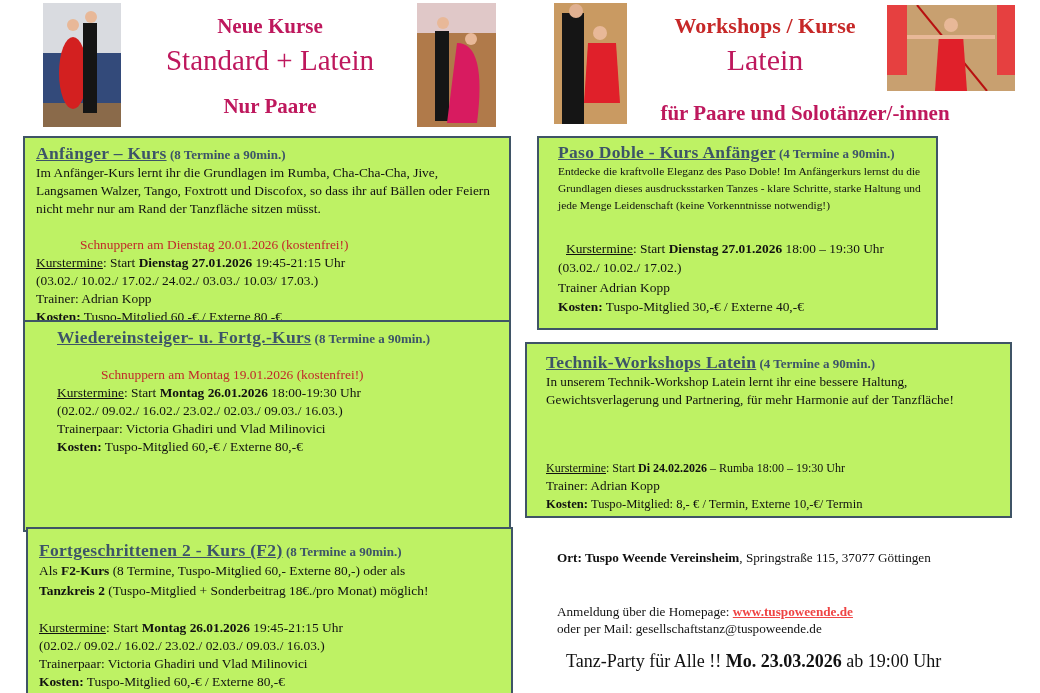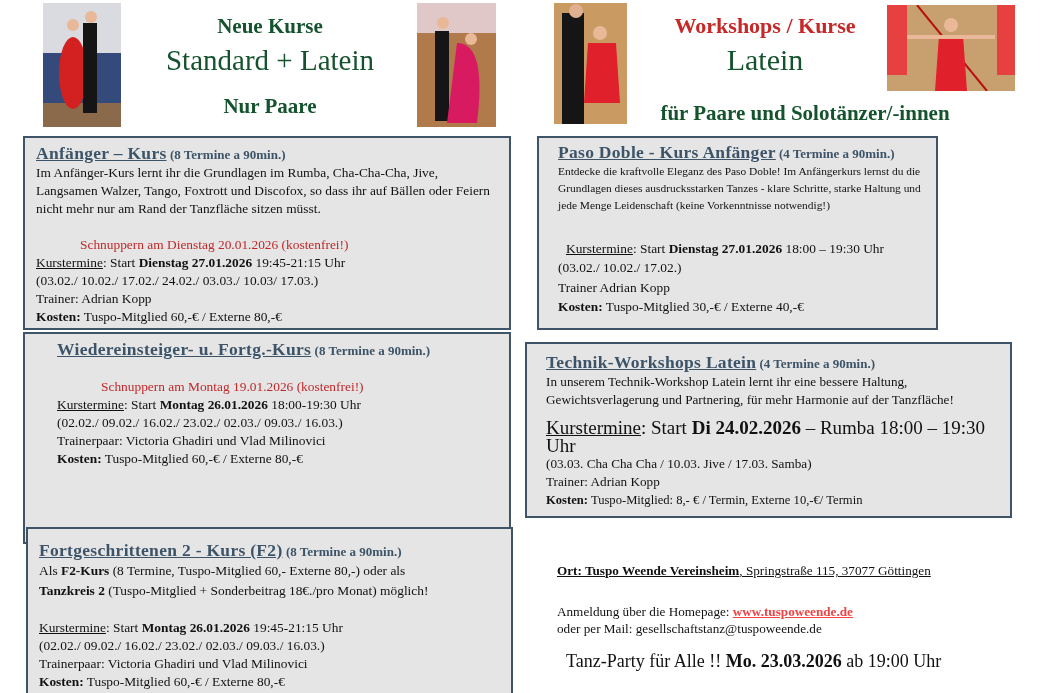--- a/index.html
+++ b/index.html
@@ -2,30 +2,30 @@
 <html><head>
 <meta charset="utf-8">
 <style>
   html, body { margin:0; padding:0; }
   body {
     width:1040px; height:693px; overflow:hidden; position:relative;
     background:#ffffff; font-family:"Liberation Serif", serif; color:#111;
   }
   .photo { position:absolute; overflow:hidden; }
   .photo svg { display:block; width:100%; height:100%; }
-  .hdr { position:absolute; text-align:center; color:#14532d; }
+  .hdr { position:absolute; text-align:center; color:#be185d; }
   .h-neue { left:150px; top:14px; width:240px; font-size:21px; font-weight:bold; }
   .h-std { left:130px; top:44px; width:280px; font-size:29px; }
   .h-nur { left:150px; top:94px; width:240px; font-size:21px; font-weight:bold; }
   .h-work { left:640px; top:13px; width:250px; font-size:22px; font-weight:bold; color:#c62828; }
   .h-lat { left:640px; top:43px; width:250px; font-size:30px; }
   .h-fur { left:620px; top:101px; width:370px; font-size:21px; font-weight:bold; }
 
   .box {
-    position:absolute; border:2px solid #3f5466; background:#e5e5e5;
+    position:absolute; border:2px solid #3f5466; background:#bef264;
     box-sizing:border-box; padding:6px 12px 4px 11px;
     font-size:13.4px; line-height:18px;
   }
   .title { color:#3d5468; font-weight:bold; }
   .title .tname { font-size:17.5px; text-decoration:underline; letter-spacing:0.3px; }
   .title .tsub { font-size:13px; }
   .red { color:#c0282a; }
   .u { text-decoration:underline; }
   .b { font-weight:bold; }
   .gap { height:18px; }
@@ -91,21 +91,21 @@
   <div class="title"><span class="tname">Anfänger – Kurs</span> <span class="tsub">(8 Termine a 90min.)</span></div>
   <div>Im Anfänger-Kurs lernt ihr die Grundlagen im Rumba, Cha-Cha-Cha, Jive, Langsamen Walzer, Tango, Foxtrott und Discofox, so dass ihr auf Bällen oder Feiern nicht mehr nur am Rand der Tanzfläche sitzen müsst.</div>
   <div class="gap"></div>
   <div class="red" style="padding-left:44px;">Schnuppern am Dienstag 20.01.2026 (kostenfrei!)</div>
   <div><span class="u">Kurstermine</span><span>: Start </span><span class="b">Dienstag 27.01.2026</span><span> 19:45-21:15 Uhr</span></div>
   <div>(03.02./ 10.02./ 17.02./ 24.02./ 03.03./ 10.03/ 17.03.)</div>
   <div>Trainer: Adrian Kopp</div>
   <div><span class="b">Kosten:</span><span> Tuspo-Mitglied 60,-€ / Externe 80,-€</span></div>
 </div>
 
-<div class="box" style="left:23px;top:332px;width:488px;height:212px;padding-left:32px;">
+<div class="box" style="left:23px;top:320px;width:488px;height:212px;padding-left:32px;">
   <div class="title"><span class="tname">Wiedereinsteiger- u. Fortg.-Kurs</span> <span class="tsub">(8 Termine a 90min.)</span></div>
   <div class="gap"></div>
   <div class="red" style="padding-left:44px;">Schnuppern am Montag 19.01.2026 (kostenfrei!)</div>
   <div><span class="u">Kurstermine</span><span>: Start </span><span class="b">Montag 26.01.2026</span><span> 18:00-19:30 Uhr</span></div>
   <div>(02.02./ 09.02./ 16.02./ 23.02./ 02.03./ 09.03./ 16.03.)</div>
   <div>Trainerpaar: Victoria Ghadiri und Vlad Milinovici</div>
   <div><span class="b">Kosten:</span><span> Tuspo-Mitglied 60,-€ / Externe 80,-€</span></div>
 </div>
 
 <div class="box" style="left:26px;top:527px;width:487px;height:180px;padding-top:12px;">
@@ -125,24 +125,23 @@
   <div style="font-size:13.4px;line-height:18px;margin-left:8px;"><span class="u">Kurstermine</span><span>: Start </span><span class="b">Dienstag 27.01.2026</span><span> 18:00 – 19:30 Uhr</span></div>
   <div style="font-size:13.4px;line-height:20px;">(03.02./ 10.02./ 17.02.)</div>
   <div style="font-size:13.4px;line-height:20px;">Trainer Adrian Kopp</div>
   <div style="font-size:13.4px;"><span class="b">Kosten:</span><span> Tuspo-Mitglied 30,-€ / Externe 40,-€</span></div>
 </div>
 
 <div class="box right-box" style="left:525px;top:342px;width:487px;height:176px;padding-left:19px;padding-top:10px;">
   <div class="title"><span class="tname">Technik-Workshops Latein</span> <span class="tsub">(4 Termine a 90min.)</span></div>
   <div style="font-size:13.2px;line-height:18px;">In unserem Technik-Workshop Latein lernt ihr eine bessere Haltung, Gewichtsverlagerung und Partnering, für mehr Harmonie auf der Tanzfläche!</div>
   <div class="gap" style="height:10px;"></div>
-  <div style="font-size:19px;line-height:18px;"><span class="u">Kurstermine</span><span>: Start </span><span class="b">Di 24.02.2026</span><span> – Rumba  18:00 – 19:30 Uhr</span></div>
-  <div style="font-size:13.2px;line-height:18px;">(03.03. Cha Cha Cha / 10.03. Jive / 17.03. Samba)</div>
+  <div style="font-size:12px;line-height:18px;margin-top:40px;"><span class="u">Kurstermine</span><span>: Start </span><span class="b">Di 24.02.2026</span><span> – Rumba  18:00 – 19:30 Uhr</span></div>
   <div style="font-size:13.2px;line-height:18px;">Trainer: Adrian Kopp</div>
   <div style="font-size:12.6px;line-height:18px;"><span class="b">Kosten:</span><span> Tuspo-Mitglied: 8,- € / Termin, Externe 10,-€/ Termin</span></div>
 </div>
 
-<div class="info" style="top:562px;text-decoration:underline;"><span class="b">Ort: Tuspo Weende Vereinsheim</span><span>, Springstraße 115, 37077 Göttingen</span></div>
+<div class="info" style="top:549px;"><span class="b">Ort: Tuspo Weende Vereinsheim</span><span>, Springstraße 115, 37077 Göttingen</span></div>
 <div class="info" style="top:603px;">
   <span>Anmeldung über die Homepage: </span><a class="link">www.tuspoweende.de</a><br>
   <span>oder per Mail: gesellschaftstanz@tuspoweende.de</span>
 </div>
 <div class="party"><span>Tanz-Party für Alle !! </span><span class="b">Mo. 23.03.2026</span><span> ab 19:00 Uhr</span></div>
 
 </body></html>

